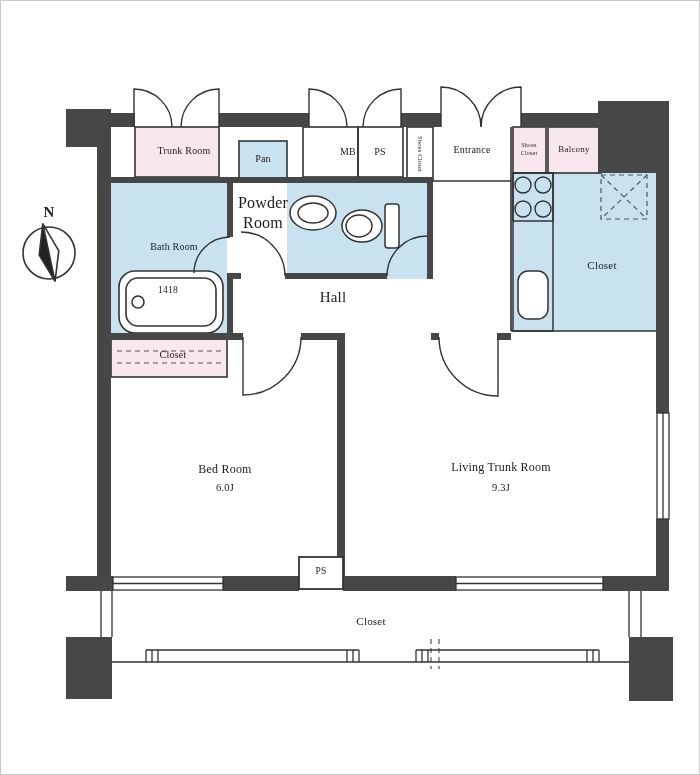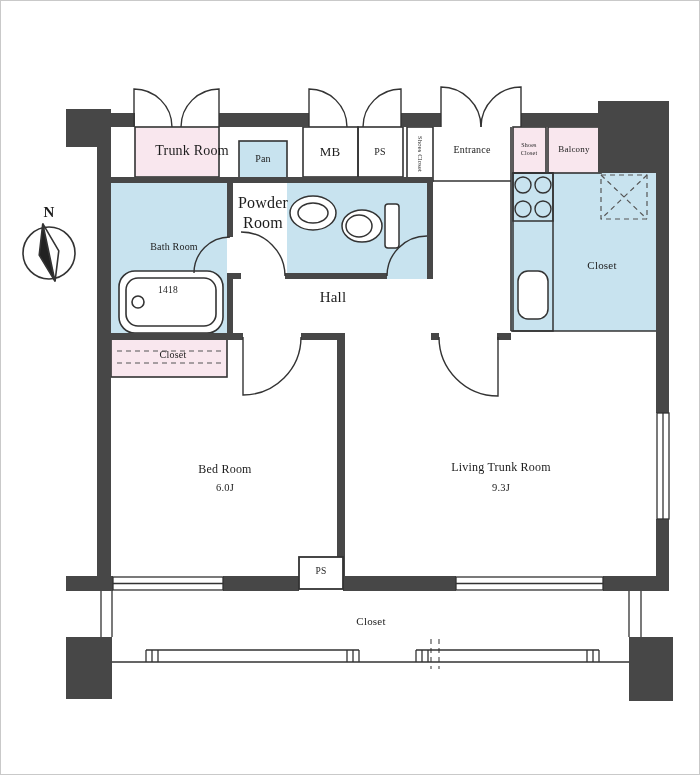--- a/index.html
+++ b/index.html
@@ -159,23 +159,23 @@
       <circle cx="48" cy="252" r="26" fill="none"></circle>
       <g transform="rotate(-12 48 252)">
         <polygon points="48,222 38,252 48,281" fill="#222222"></polygon>
         <polygon points="48,222 58,252 48,281" fill="#ffffff"></polygon>
       </g>
     </g>
   </svg>
 
   <div class="lbl" style="left:48px;top:211px;font-size:15px;font-weight:bold;">N</div>
 
-  <div class="lbl" style="left:191px;top:150px;font-size:14px;">Trunk Room</div>
+  <div class="lbl" style="left:183px;top:150px;font-size:10px;">Trunk Room</div>
   <div class="lbl" style="left:262px;top:158px;font-size:10px;">Pan</div>
-  <div class="lbl" style="left:329px;top:151px;font-size:13px;text-align:right;">MB</div>
+  <div class="lbl" style="left:347px;top:151px;font-size:10px;text-align:right;">MB</div>
   <div class="lbl" style="left:379px;top:151px;font-size:10px;">PS</div>
   <div class="lbl vert" style="left:419px;top:153px;font-size:6.5px;">Shoes Closet</div>
   <div class="lbl" style="left:471px;top:149px;font-size:10px;">Entrance</div>
   <div class="lbl" style="left:528px;top:148px;font-size:6px;">Shoes
 Closet</div>
   <div class="lbl" style="left:573px;top:149px;font-size:9px;">Balcony</div>
 
   <div class="lbl" style="left:262px;top:212px;font-size:16px;">Powder
 Room</div>
   <div class="lbl" style="left:173px;top:246px;font-size:10px;">Bath Room</div>

